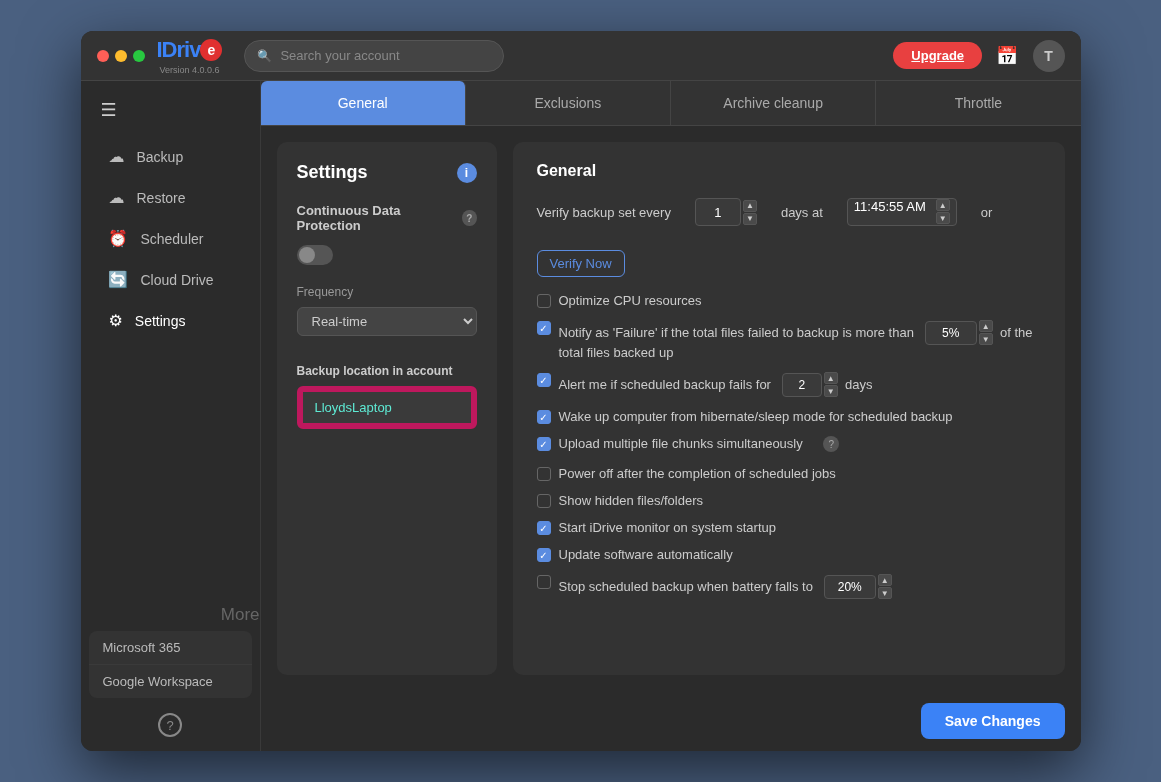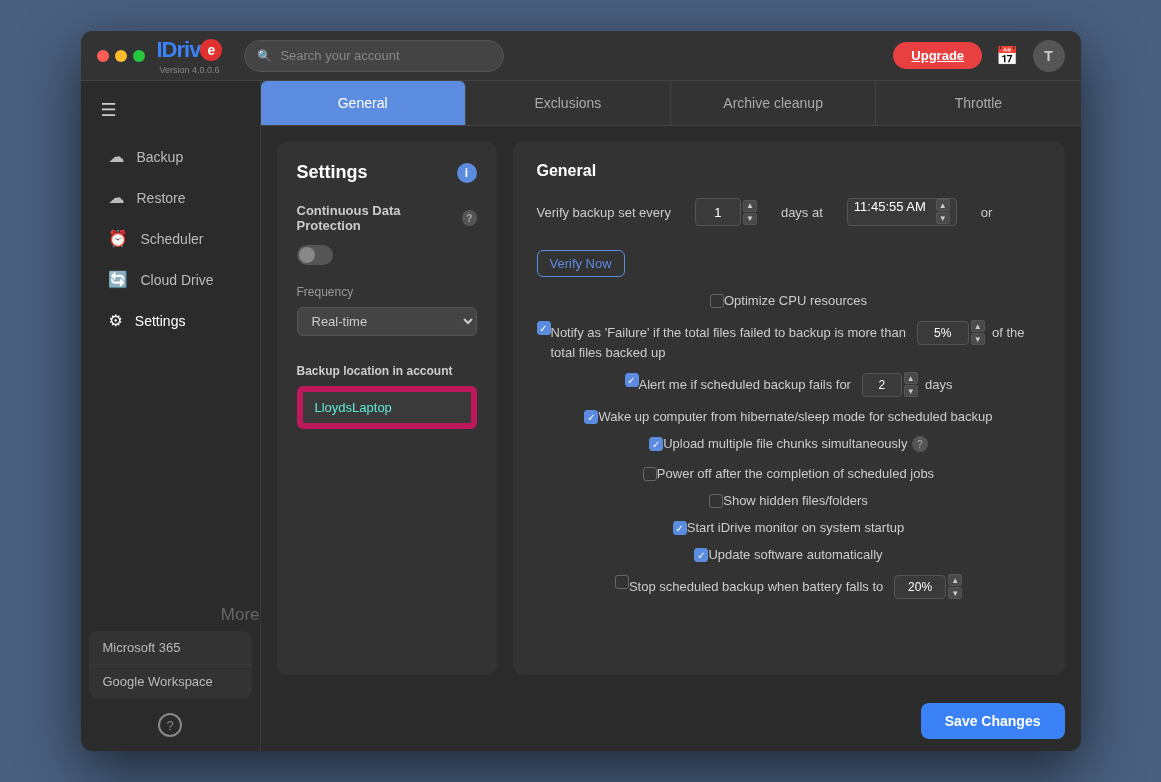--- a/index.html
+++ b/index.html
@@ -404,22 +404,22 @@
       border: 1px solid #5b8ce0;
       border-radius: 6px;
       color: #5b8ce0;
       padding: 5px 12px;
       font-size: 13px;
       cursor: pointer;
     }
     .option-row {
       display: flex;
       align-items: flex-start;
+      gap: 8px;
       margin-bottom: 12px;
-      justify-content: center;
     }
     .checkbox {
       width: 14px;
       height: 14px;
       border-radius: 3px;
       border: 1.5px solid #666;
       flex-shrink: 0;
       margin-top: 1px;
       cursor: pointer;
       display: flex;

